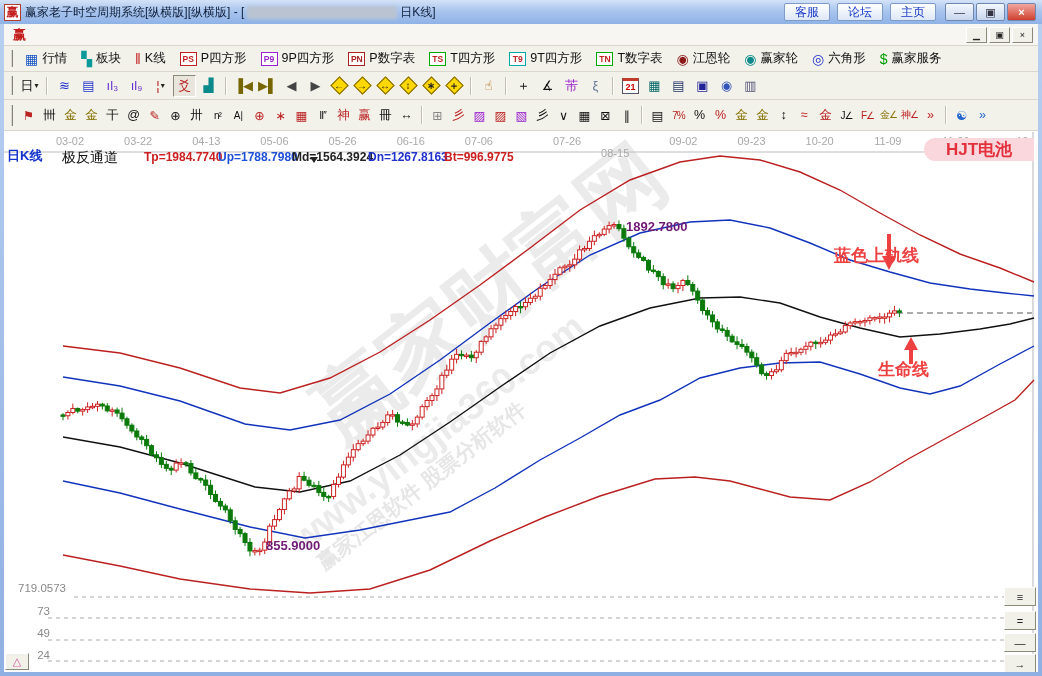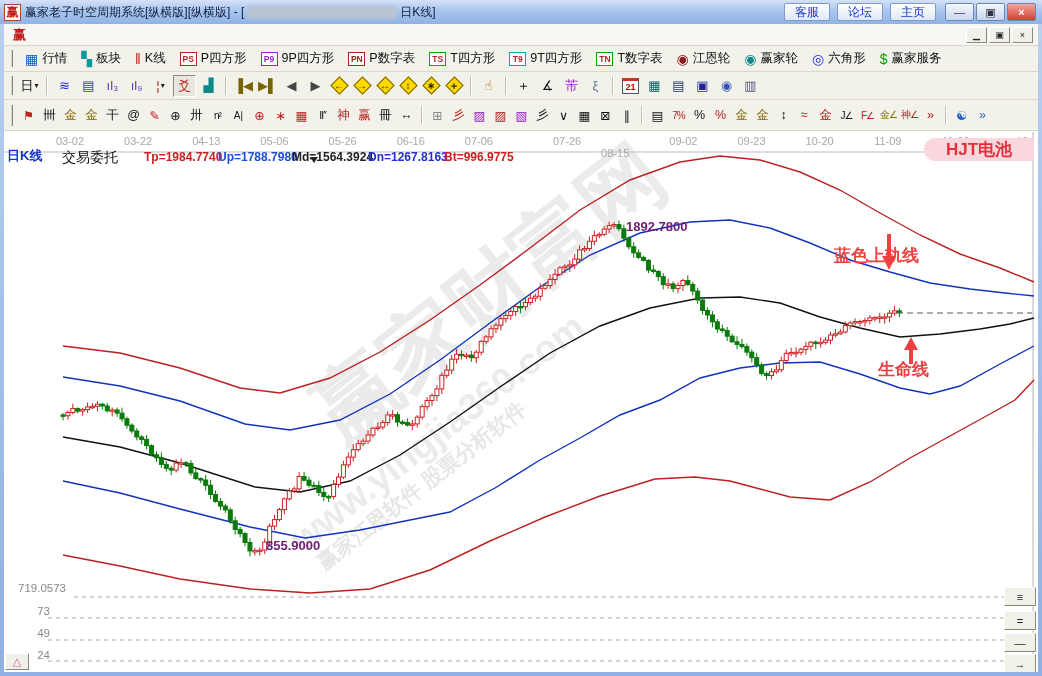--- a/index.html
+++ b/index.html
@@ -740,21 +740,21 @@
           <span class="date-label" style="left: 611.2px; margin-top: 12px;">08-15</span>
           <span class="date-label" style="left: 679.35px;">09-02</span>
           <span class="date-label" style="left: 747.5px;">09-23</span>
           <span class="date-label" style="left: 815.65px;">10-20</span>
           <span class="date-label" style="left: 883.8px;">11-09</span>
           <span class="date-label" style="left: 951.95px;">11-29</span>
           <span class="date-label" style="left: 1020.1px;">12-19</span>
         </div>
 
       <div class="legend">
-        <span class="lg-name">交易委托</span>
+        <span class="lg-name">极反通道</span>
         <span class="lg-tp">Tp=1984.7740</span>
         <span class="lg-up">Up=1788.7980</span>
         <span class="lg-md">Md=1564.3924</span>
         <span class="lg-dn">Dn=1267.8163</span>
         <span class="lg-bt">Bt=996.9775</span>
       </div>
 
       <div class="stock-badge">HJT电池</div>
 
       <div class="blue-val peak-val">1892.7800</div>

